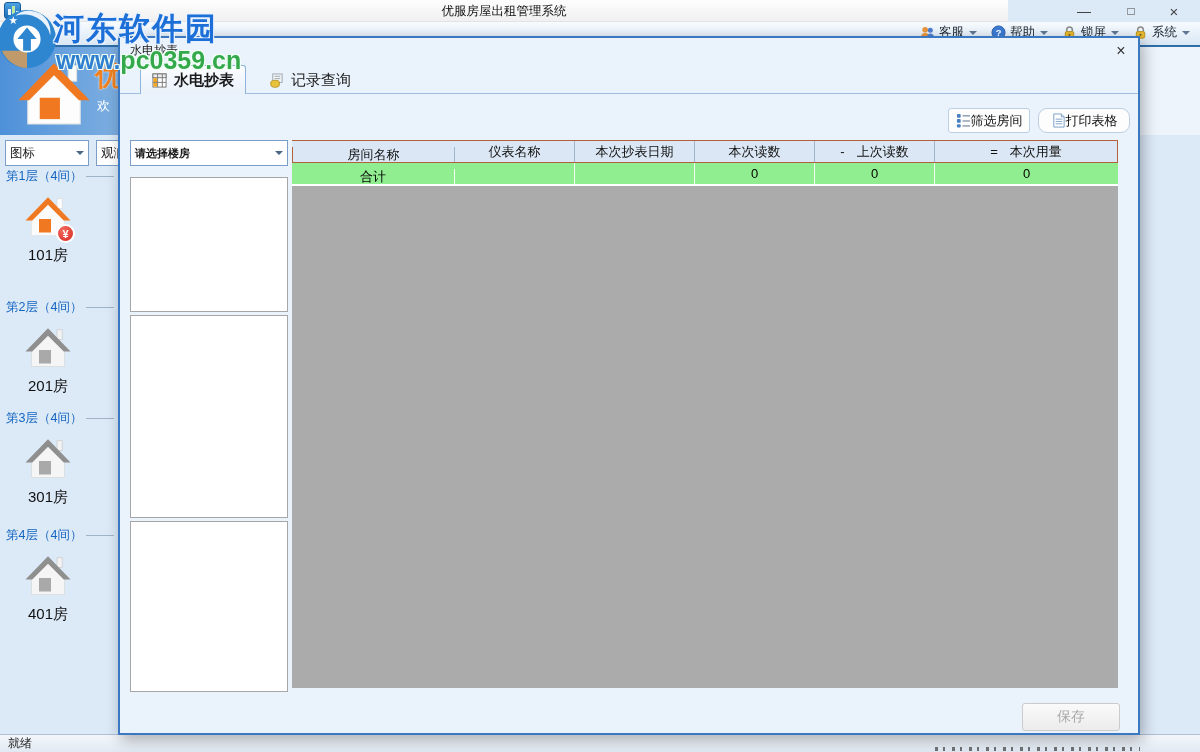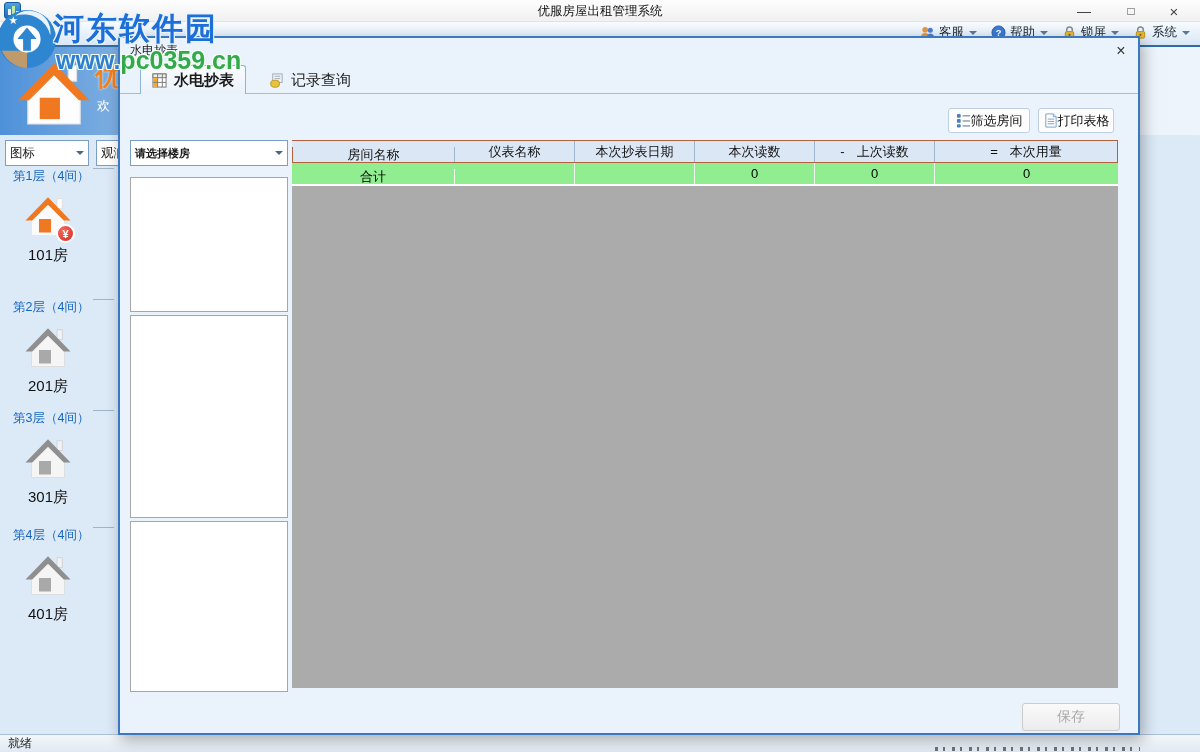--- a/index.html
+++ b/index.html
@@ -5,21 +5,21 @@
   * { margin:0; padding:0; box-sizing:border-box; }
   html,body { width:1200px; height:752px; }
   body {
     position:relative; overflow:hidden;
     font-family:"Liberation Sans", sans-serif;
     background:#DCE9F7; color:#1A1A1A;
   }
   .abs { position:absolute; }
 
   
-  .titlebar { left:0; top:0; width:1200px; height:22px;
+  .titlebar { left:0; top:0; width:1008px; height:22px;
     background:linear-gradient(#FEFEFE,#F0F0F0); border-bottom:1px solid #E3E3E3; }
   .app-icon { left:4px; top:2px; width:17px; height:17px; border-radius:3px;
     background:linear-gradient(#4FA3E0,#1B6BB8); border:1px solid #1259A0; }
   .app-icon i { position:absolute; background:#EAF6FF; }
   .app-icon .b1 { left:3px; bottom:3px; width:3px; height:6px; }
   .app-icon .b2 { left:7px; bottom:3px; width:3px; height:9px; background:#BFE8A0; }
   .app-icon .b3 { left:11px; bottom:3px; width:3px; height:4px; }
   .win-title { left:0; right:0; top:3px; text-align:center; font-size:12.5px; color:#111; }
   .winbtn { top:0; width:36px; height:22px; display:flex; align-items:center; justify-content:center;
     font-size:14px; color:#444; cursor:default; }
@@ -42,21 +42,21 @@
   .banner-welcome { left:97px; top:50px; font-size:13px; color:#FFF; }
 
   
   .sidebar { left:0; top:135px; width:118px; height:599px; background:#DCE9F7; }
   .combo { background:#FFF; border:1px solid #7A9EC8; display:flex; align-items:center;
     font-size:12.5px; padding:12px 4px; justify-content:space-between; }
   .combo .caret { border-top-color:#4A6788; }
   .sb-combo1 { left:5px; top:5px; width:84px; height:22px; }
   .sb-combo2 { left:96px; top:5px; width:60px; height:22px; }
   .floor { left:0; width:118px; }
-  .floor-head { display:flex; align-items:flex-start; padding-left:13px; gap:4px; height:16px; }
+  .floor-head { display:flex; align-items:center; padding-left:6px; gap:4px; height:16px; }
   .floor-label { font-size:12.5px; color:#1565C0; white-space:nowrap; }
   .floor-line { flex:1; height:1px; background:#9FB4C9; margin-right:4px; }
   .room-icon { left:24px; top:24px; width:48px; height:48px; }
   .room-badge { left:56px; top:56px; width:19px; height:19px; border-radius:50%;
     background:radial-gradient(circle at 35% 30%, #F26A5E, #D92B22); border:2px solid #FFF;
     color:#FFF; font-size:11px; font-weight:bold; display:flex; align-items:center; justify-content:center; }
   .room-label { left:0; top:78px; width:96px; text-align:center; font-size:15px; color:#111; }
 
   
   .statusbar { left:0; top:734px; width:1200px; height:18px;
@@ -75,21 +75,21 @@
   .tab { display:flex; align-items:center; justify-content:center; gap:7px; font-size:15px; }
   .tab.active { left:20px; top:1px; width:106px; height:29px; font-weight:bold;
     background:linear-gradient(#FBFDFF,#E9F1FA); border:1px solid #8FB4DC; border-bottom:none;
     border-radius:3px 3px 0 0; }
   .tab.inactive { left:134px; top:3px; width:112px; height:27px; color:#1A1A1A; }
   .dlg-content { left:0; right:0; top:56px; bottom:0; }
 
   .toolbtn { height:25px; background:#FDFDFE; border:1px solid #BCCFE4; border-radius:3px;
     display:flex; align-items:center; justify-content:center; gap:0; font-size:13px; color:#111; }
   .btn-filter { left:828px; top:14px; width:82px; }
-  .btn-print  { left:918px; top:14px; width:76px; }
+  .btn-print  { left:918px; top:14px; width:92px;border-radius:9px; }
 
   .dd-building { left:10px; top:46px; width:158px; height:26px; font-size:11px; font-weight:bold; }
   .listbox { left:10px; width:158px; background:#FFF; border:1px solid #A6A6A6; }
   .lb1 { top:83px;  height:135px; }
   .lb2 { top:221px; height:203px; }
   .lb3 { top:427px; height:171px; }
 
   .meter-table { left:172px; top:46px; width:826px; }
   .trow { display:flex; width:826px; }
   .thead { height:23px; background:#DBE7F4; border-top:1px solid #B2613E; border-bottom:1px solid #B2613E; }

